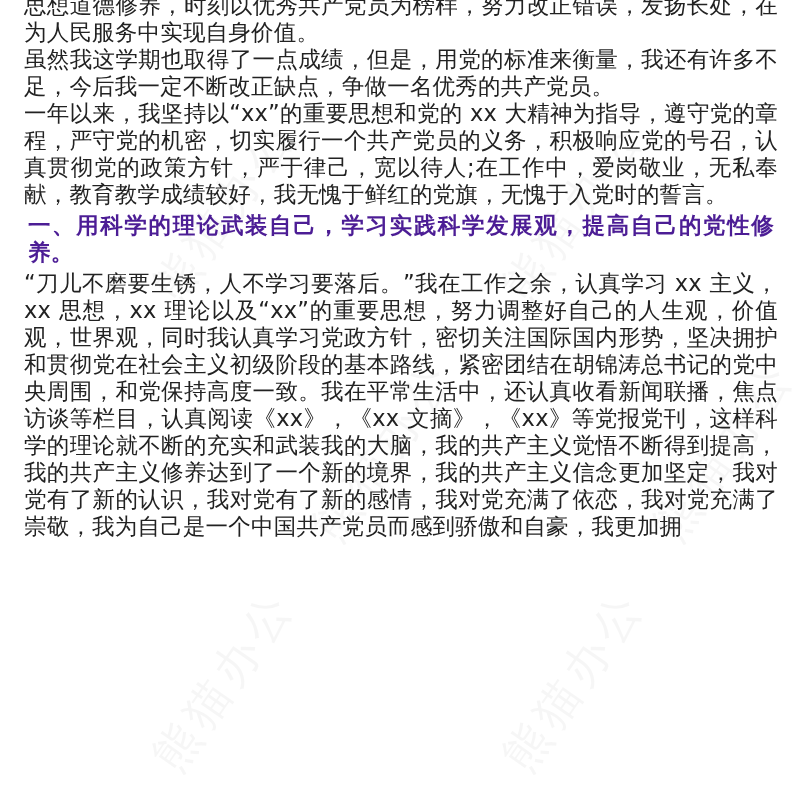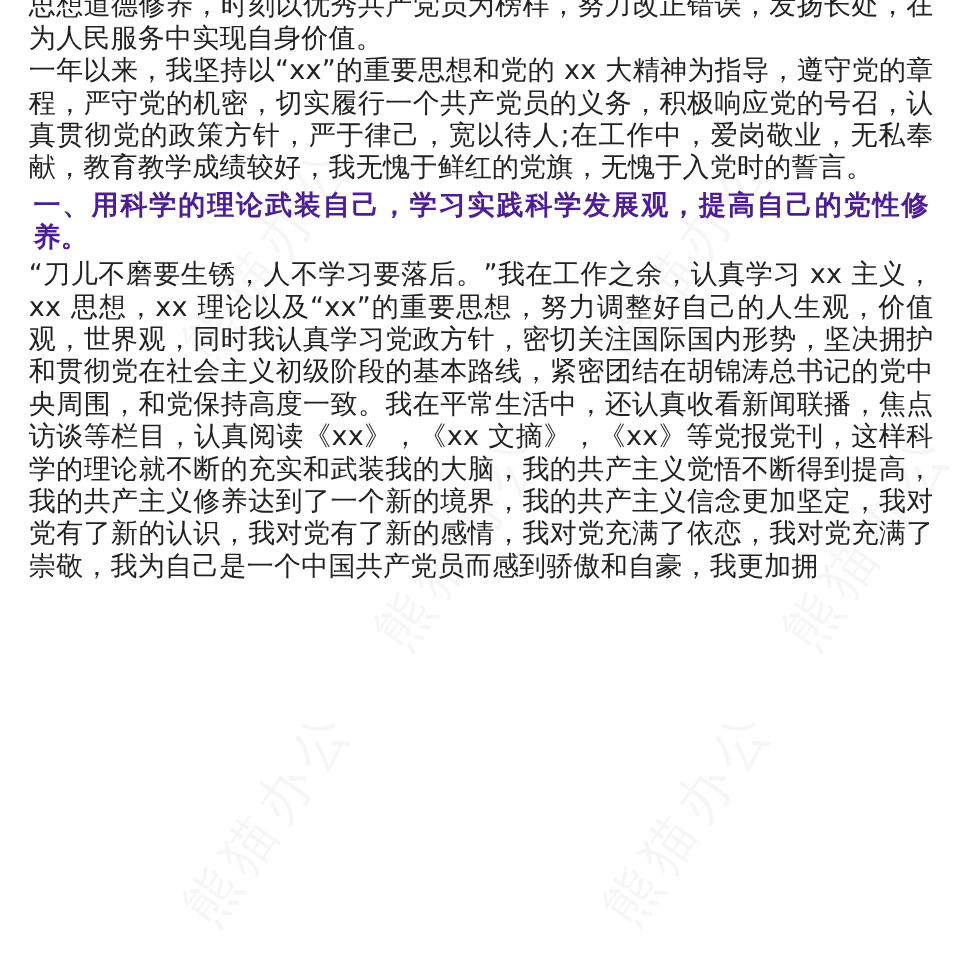--- a/index.html
+++ b/index.html
@@ -51,16 +51,17 @@
 
 <div class="watermark" style="left:120px; top:180px;">熊猫办公</div>
 <div class="watermark" style="left:470px; top:180px;">熊猫办公</div>
 <div class="watermark" style="left:280px; top:420px;">熊猫办公</div>
 <div class="watermark" style="left:620px; top:420px;">熊猫办公</div>
 <div class="watermark" style="left:120px; top:650px;">熊猫办公</div>
 <div class="watermark" style="left:470px; top:650px;">熊猫办公</div>
 
 <div class="page">
   <p class="para">思想道德修养，时刻以优秀共产党员为榜样，努力改正错误，发扬长处，在为人民服务中实现自身价值。</p>
+  <p class="para">虽然我这学期也取得了一点成绩，但是，用党的标准来衡量，我还有许多不足，今后我一定不断改正缺点，争做一名优秀的共产党员。</p>
   <p class="para">一年以来，我坚持以“xx”的重要思想和党的 xx 大精神为指导，遵守党的章程，严守党的机密，切实履行一个共产党员的义务，积极响应党的号召，认真贯彻党的政策方针，严于律己，宽以待人;在工作中，爱岗敬业，无私奉献，教育教学成绩较好，我无愧于鲜红的党旗，无愧于入党时的誓言。</p>
   <p class="para heading">一、用科学的理论武装自己，学习实践科学发展观，提高自己的党性修养。</p>
   <p class="para">“刀儿不磨要生锈，人不学习要落后。”我在工作之余，认真学习 xx 主义，xx 思想，xx 理论以及“xx”的重要思想，努力调整好自己的人生观，价值观，世界观，同时我认真学习党政方针，密切关注国际国内形势，坚决拥护和贯彻党在社会主义初级阶段的基本路线，紧密团结在胡锦涛总书记的党中央周围，和党保持高度一致。我在平常生活中，还认真收看新闻联播，焦点访谈等栏目，认真阅读《xx》，《xx 文摘》，《xx》等党报党刊，这样科学的理论就不断的充实和武装我的大脑，我的共产主义觉悟不断得到提高，我的共产主义修养达到了一个新的境界，我的共产主义信念更加坚定，我对党有了新的认识，我对党有了新的感情，我对党充满了依恋，我对党充满了崇敬，我为自己是一个中国共产党员而感到骄傲和自豪，我更加拥</p>
 </div>
 
 </body></html>

